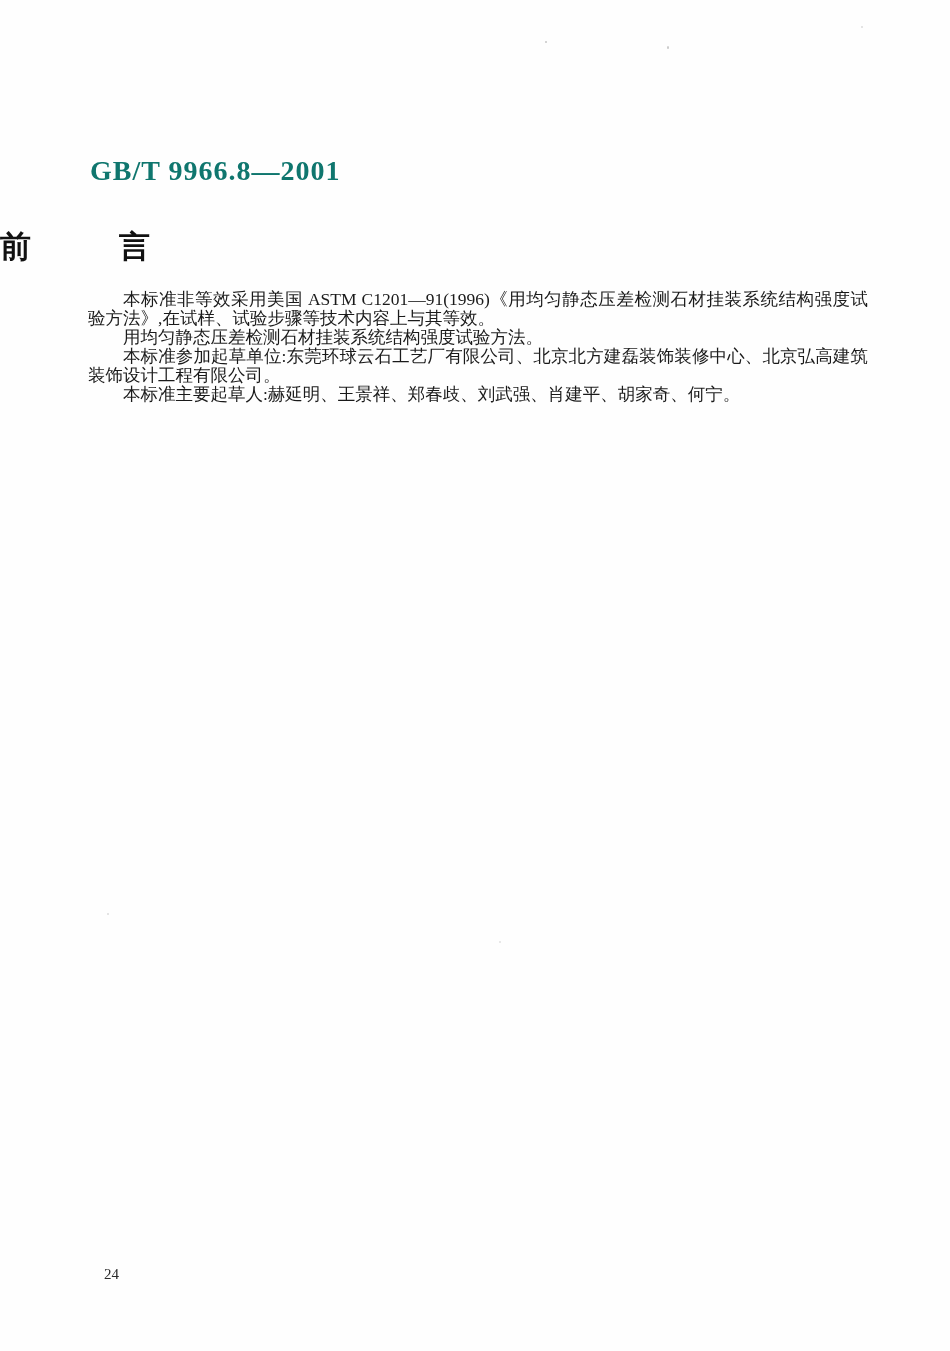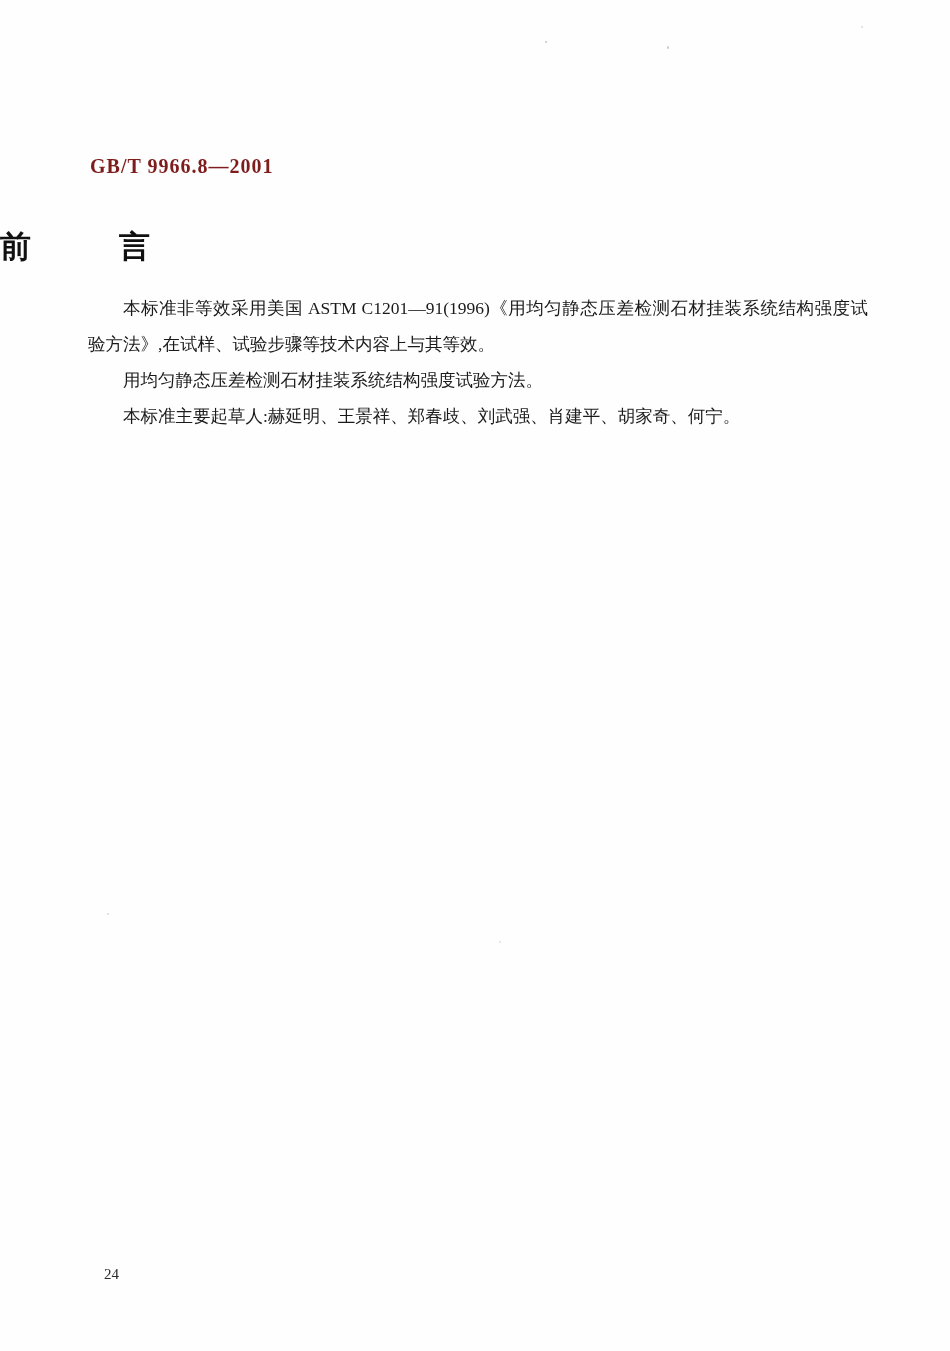--- a/index.html
+++ b/index.html
@@ -15,25 +15,25 @@
     background: #fefefe;
     color: #1c1c1c;
     font-family: "Liberation Serif", "DejaVu Serif", serif;
     overflow: hidden;
   }
 
   .standard-number {
     position: absolute;
     left: 90px;
     top: 155px;
-    font-size: 20px;
+    font-size: 28px;
     font-weight: bold;
     letter-spacing: 1px;
     font-family: "Liberation Serif", "DejaVu Serif", serif;
-    color: #7f1d1d;
+    color: #0f766e;
   }
 
   .doc-title {
     position: absolute;
     left: 0;
     top: 226px;
     width: 100%;
     text-align: left;
     font-size: 31px;
     font-weight: bold;
@@ -42,21 +42,21 @@
   }
 
   .doc-title .title-part1 { margin-right: 88px; }
 
   .foreword {
     position: absolute;
     left: 88px;
     top: 290px;
     width: 780px;
     font-size: 17.5px;
-    line-height: 36px;
+    line-height: 19px;
     text-align: justify;
     color: #1a1a1a;
   }
 
   .foreword p {
     text-indent: 2em;
     margin: 0;
   }
 
   .page-number {
@@ -90,20 +90,21 @@
 
   <div class="standard-number">GB/T 9966.8—2001</div>
 
   <div class="doc-title">
     <span class="title-part1">前</span><span class="title-part2">言</span>
   </div>
 
   <div class="foreword">
     <p>本标准非等效采用美国 ASTM C1201—91(1996)《用均匀静态压差检测石材挂装系统结构强度试验方法》,在试样、试验步骤等技术内容上与其等效。</p>
     <p>用均匀静态压差检测石材挂装系统结构强度试验方法。</p>
+    <p>本标准参加起草单位:东莞环球云石工艺厂有限公司、北京北方建磊装饰装修中心、北京弘高建筑装饰设计工程有限公司。</p>
     <p>本标准主要起草人:赫延明、王景祥、郑春歧、刘武强、肖建平、胡家奇、何宁。</p>
   </div>
 
   <div class="page-number">24</div>
 
   <div class="speck speck-1"></div>
   <div class="speck speck-2"></div>
   <div class="speck speck-3"></div>
   <div class="speck speck-4"></div>
   <div class="speck speck-5"></div>

